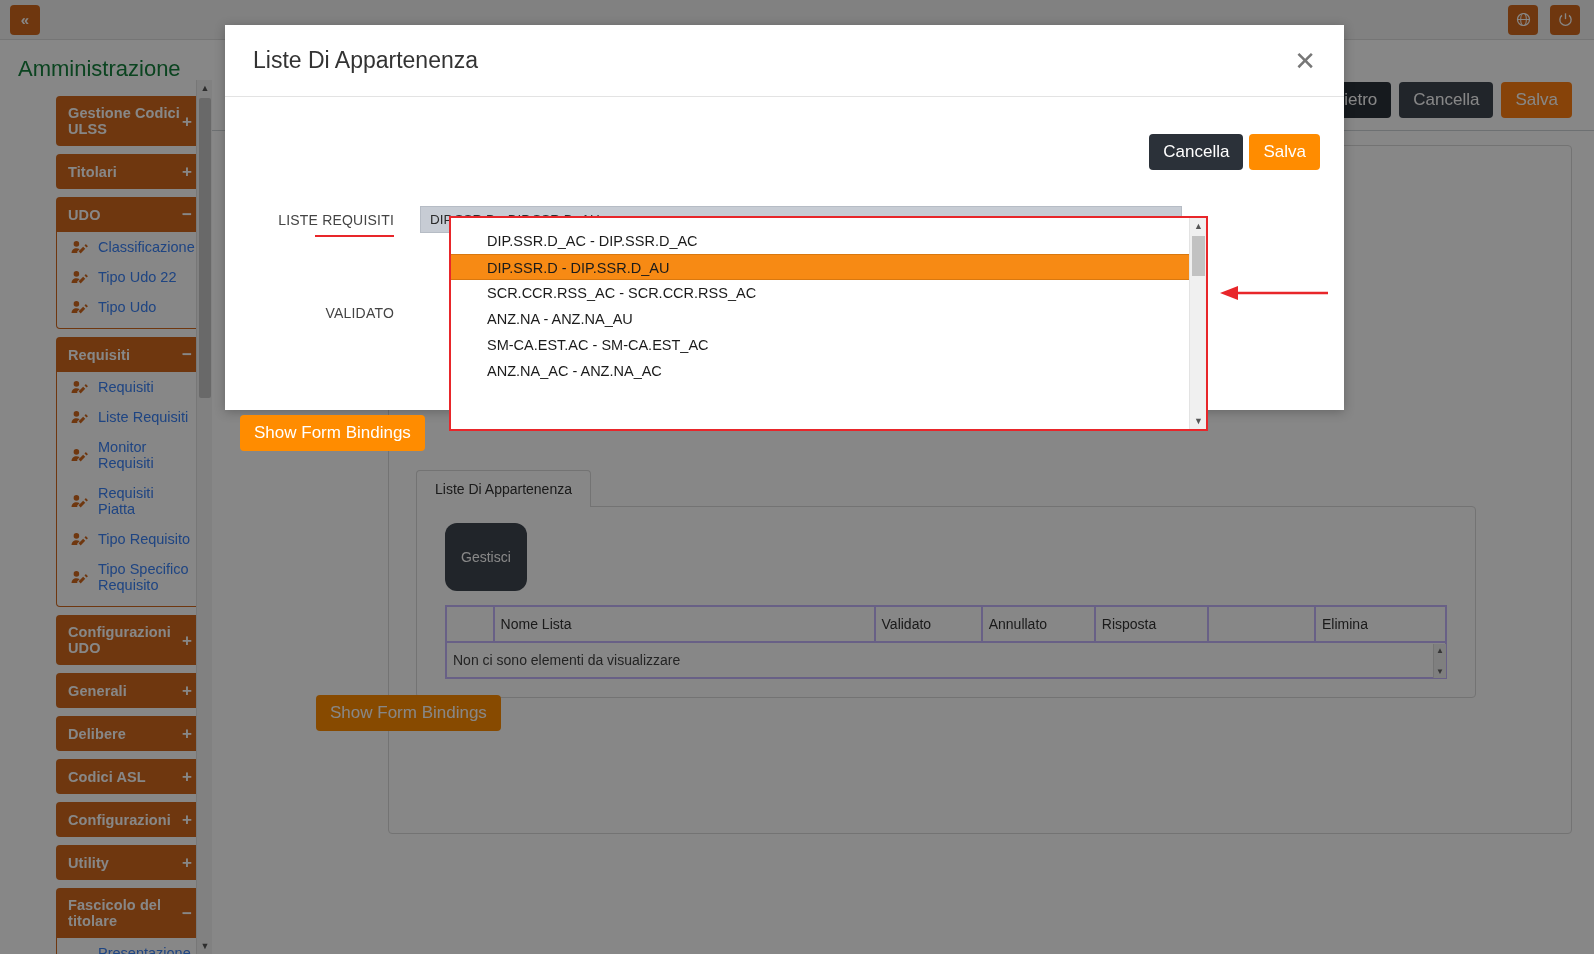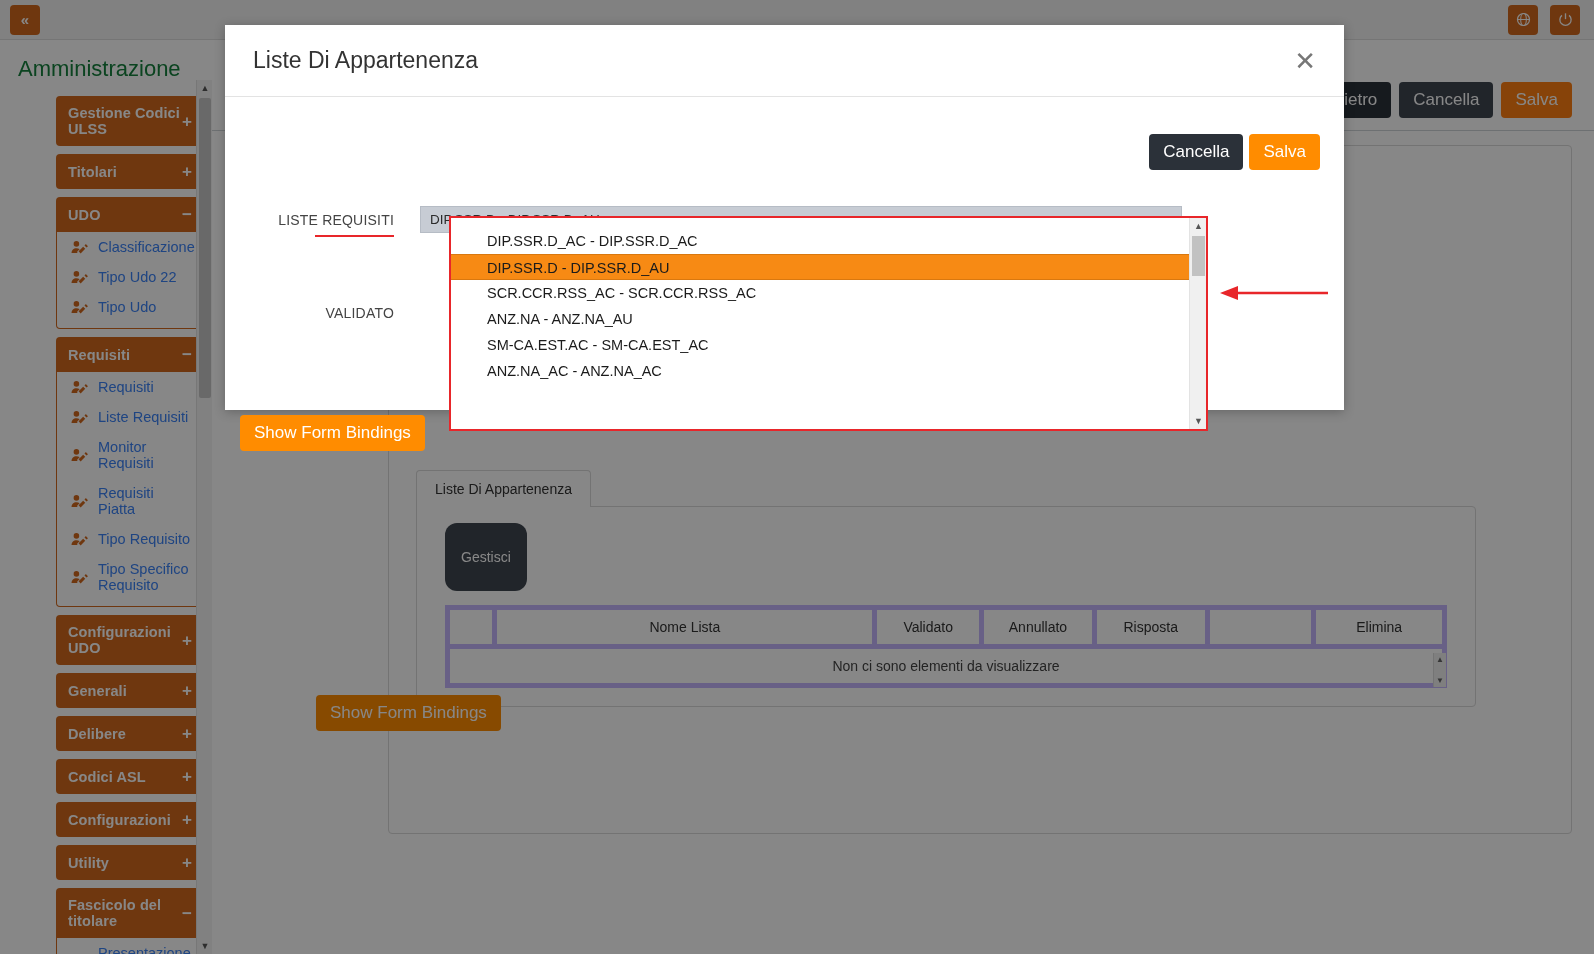--- a/index.html
+++ b/index.html
@@ -164,23 +164,23 @@
     border: none; border-radius: 12px;
     padding: 26px 16px; font-size: 14px;
     font-family: "Liberation Sans", sans-serif;
     margin-bottom: 14px;
   }
   table.grid {
     width: 100%; border-collapse: collapse;
     font-size: 14px; color: #333;
   }
   table.grid th, table.grid td {
-    border: 5px solid #c4b5fd;
+    border: 2px solid #c4b5fd;
     padding: 9px 6px;
-    text-align: center;
+    text-align: left;
     font-weight: normal;
   }
   table.grid td.empty { color: #444; }
   .grid-wrap { position: relative; }
   .grid-vscroll {
     position: absolute; right: 1px; bottom: 1px; width: 13px; height: 34px;
     background: #f0f0f0; border-left: 1px solid #dcdcdc;
     display: flex; flex-direction: column; align-items: center; justify-content: space-between;
     font-size: 8px; color: #666; padding: 2px 0;
   }

